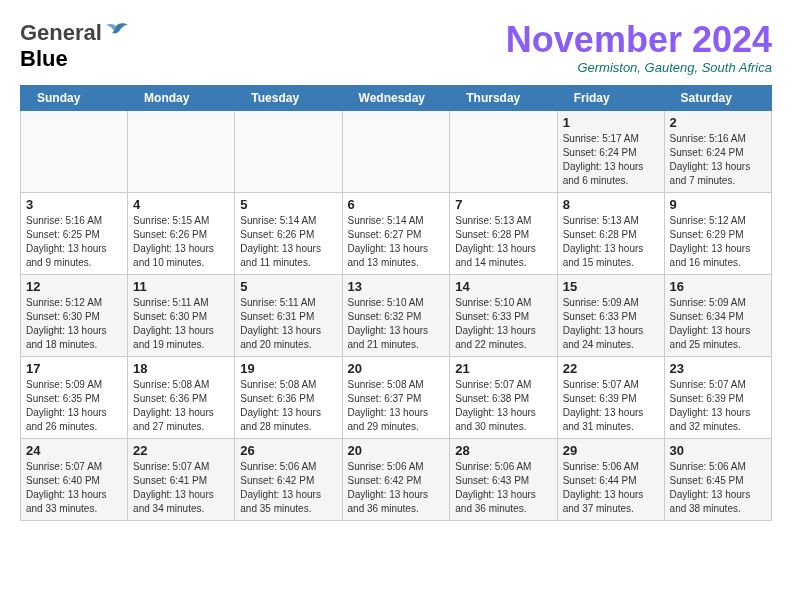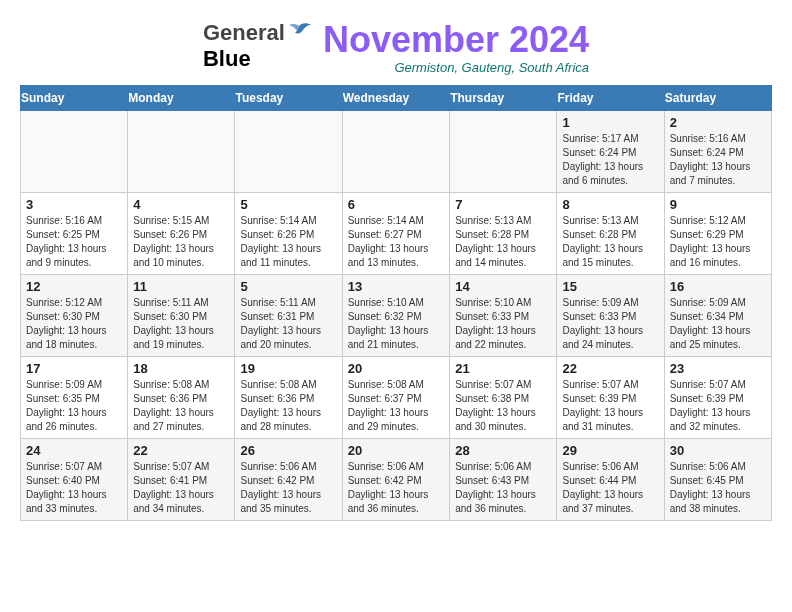--- a/index.html
+++ b/index.html
@@ -6,21 +6,21 @@
     body {
       font-family: Arial, sans-serif;
       background: #fff;
       width: 792px;
       min-height: 612px;
       padding: 20px;
     }
     .header {
       display: flex;
       align-items: flex-start;
-      justify-content: center;
+      justify-content: space-between;
       margin-bottom: 10px;
       gap: 10px;
     }
     .logo {
       display: flex;
       flex-direction: column;
       align-items: flex-start;
     }
     .title-block {
       text-align: right;
@@ -37,21 +37,21 @@
       font-style: italic;
     }
     .calendar {
       width: 100%;
       border-collapse: collapse;
       font-size: 11px;
     }
     .calendar thead th {
       background: #3a7ab5;
       color: #fff;
-      padding: 5px 0;
+      padding: 5px 16px;
       text-align: left;
       font-size: 12px;
       font-weight: bold;
       border: 1px solid #3a7ab5;
     }
     .calendar tbody td {
       border: 1px solid #ccc;
       vertical-align: top;
       padding: 4px 5px;
       width: 108px;

